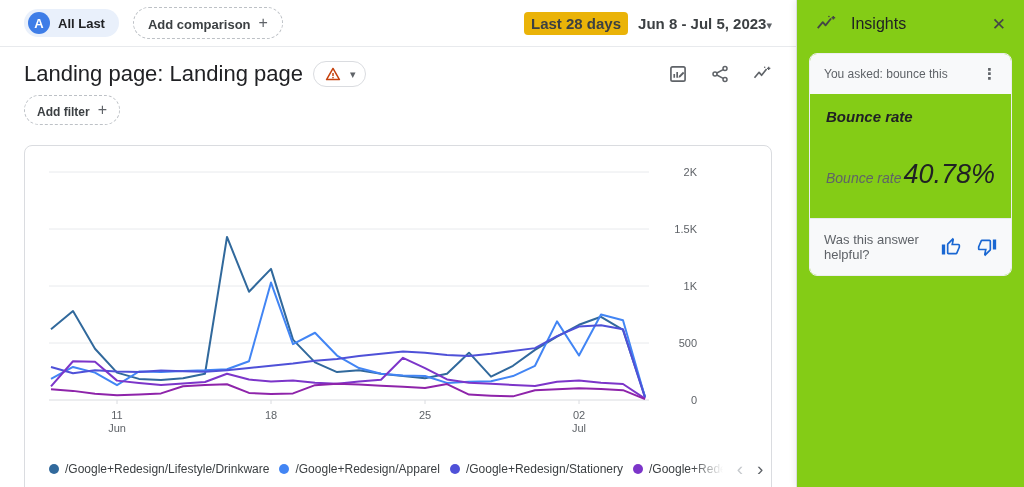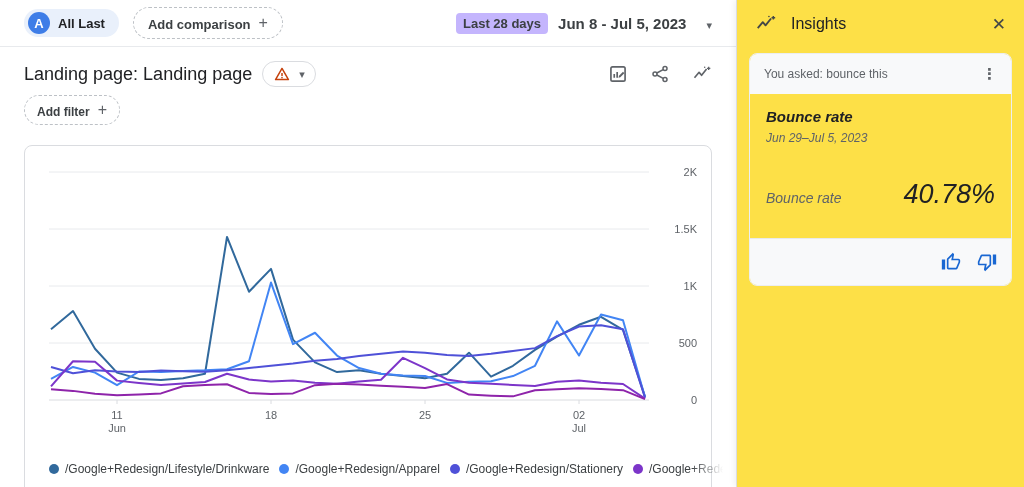--- a/index.html
+++ b/index.html
@@ -11,27 +11,27 @@
   .main { flex:1; min-width:0; }
   .topbar { display:flex; align-items:center; height:46px; padding:0 24px; }
   .all-users { display:flex; align-items:center; gap:8px; background:#e9f0fb;
     border-radius:16px; padding:3px 14px 3px 4px; font-size:13px; font-weight:bold; color:#202124; }
   .avatar { width:22px; height:22px; border-radius:50%; background:#3e7de7; color:#fff;
     font-size:13px; font-weight:bold; display:flex; align-items:center; justify-content:center; }
   .chip-dashed { display:inline-flex; align-items:flex-end; gap:8px; border:1px dashed #bdc1c6;
     border-radius:17px; padding:6px 14px; font-size:13px; font-weight:bold; color:#3c4043; margin-left:14px; background:#fff; cursor:pointer; }
   .chip-dashed .plus { font-weight:normal; font-size:16px; color:#5f6368; }
   .date-area { margin-left:auto; display:flex; align-items:center; gap:10px; }
-  .range-badge { background:#c4b5fd; border-radius:4px; padding:3px 7px; font-size:13px; font-weight:bold; color:#3c4043; }
-  .date-text { font-size:15px; font-weight:bold; color:#3c4043; display:flex; align-items:flex-end; gap:20px; cursor:pointer; }
+  .range-badge { background:#eab308; border-radius:4px; padding:3px 7px; font-size:15px; font-weight:bold; color:#3c4043; }
+  .date-text { font-size:15px; font-weight:bold; color:#3c4043; display:flex; align-items:flex-end; gap:0; cursor:pointer; }
   .caret { font-size:11px; color:#5f6368; }
   .hdiv { border-bottom:1px solid #e8eaed; }
 
   .title-row { display:flex; align-items:center; padding:14px 24px 4px; }
-  .page-title { font-size:18px; font-weight:normal; color:#202124; }
+  .page-title { font-size:22px; font-weight:normal; color:#202124; }
   .warn-pill { display:inline-flex; align-items:center; gap:8px; border:1px solid #dadce0;
     border-radius:16px; padding:3px 10px; margin-left:10px; cursor:pointer; background:#fff; }
   .title-icons { margin-left:auto; display:flex; align-items:center; gap:22px; }
   .title-icons .ic { width:20px; height:20px; cursor:pointer; }
   .filter-row { padding:4px 24px 0;text-decoration:underline; }
 
   
   .chart-card { margin:20px 24px 0; border:1px solid #dadce0; border-radius:8px;
     padding:18px 24px 14px; height:372px; background:#fff; }
   .chart-title { font-size:14px; color:#202124; margin-bottom:6px; }
@@ -39,21 +39,21 @@
   .legend-item { display:flex; align-items:center; gap:6px; white-space:nowrap; }
   .legend-dot { width:10px; height:10px; border-radius:50%; flex:0 0 auto; }
   .legend-item.fade span.lbl { display:inline-block; max-width:78px; overflow:hidden;
     -webkit-mask-image:linear-gradient(to right,#000 55%,transparent 95%);
     mask-image:linear-gradient(to right,#000 55%,transparent 95%); }
   .pager { margin-left:auto; display:flex; align-items:center; gap:14px; font-size:19px; }
   .pager .prev { color:#c6c9cd; }
   .pager .next { color:#5f6368; cursor:pointer; }
 
   
-  .panel { width:288px; border-left:1px solid #dadce0; box-shadow:-2px 0 6px rgba(0,0,0,.06); background:#fde047; }
+  .panel { width:228px; border-left:1px solid #dadce0; box-shadow:-2px 0 6px rgba(0,0,0,.06); background:#84cc16; }
   .panel-head { display:flex; align-items:center; padding:13px 18px 12px; }
   .panel-head .ptitle { font-size:16px; color:#202124; margin-left:14px; }
   .panel-close { margin-left:auto; font-size:17px; color:#444746; cursor:pointer; line-height:1; }
   .insight-card { margin:6px 12px 0; border:1px solid #eceef0; border-radius:8px; overflow:hidden; }
   .icard-head { display:flex; align-items:center; background:#f8f9fa; padding:11px 14px; font-size:12px; color:#5f6368; }
   .icard-menu { margin-left:auto; font-size:15px; color:#5f6368; cursor:pointer; font-weight:bold; }
   .icard-body { padding:14px 16px 10px;font-style:italic; }
   .icard-title { font-size:15px; font-weight:bold; color:#202124; }
   .icard-dates { font-size:12px; color:#5f6368; margin-top:6px; }
   .metric-row { display:flex; align-items:baseline; margin:34px 0 18px; }
@@ -196,27 +196,27 @@
       <span class="panel-close">✕</span>
     </div>
 
     <div class="insight-card">
       <div class="icard-head">
         <span>You asked: bounce this</span>
         <span class="icard-menu">⋮</span>
       </div>
       <div class="icard-body">
         <div class="icard-title">Bounce rate</div>
-        <div class="icard-dates">Jun 29–Jul 5, 2023</div>
         <div class="metric-row">
           <span class="metric-label">Bounce rate</span>
           <span class="metric-value">40.78%</span>
         </div>
       </div>
       <div class="icard-foot">
+        <span>Was this answer helpful?</span>
         <span class="thumbs">
           <svg viewBox="0 0 24 24">
             <path fill="#1967d2" d="M1 21h4V9H1v12zM23 10c0-1.1-.9-2-2-2h-6.31l.95-4.57.03-.32c0-.41-.17-.79-.44-1.06L14.17 1 7.59 7.59C7.22 7.95 7 8.45 7 9v10c0 1.1.9 2 2 2h9c.83 0 1.54-.5 1.84-1.22l3.02-7.05c.09-.23.14-.47.14-.73v-2zm-2 2l-3 7H9V9l4.34-4.34L12.23 10H21v2z"></path>
           </svg>
           <svg viewBox="0 0 24 24">
             <path fill="#1967d2" d="M15 3H6c-.83 0-1.54.5-1.84 1.22l-3.02 7.05c-.09.23-.14.47-.14.73v2c0 1.1.9 2 2 2h6.31l-.95 4.57-.03.32c0 .41.17.79.44 1.06L9.83 23l6.59-6.59c.36-.36.58-.86.58-1.41V5c0-1.1-.9-2-2-2zm0 12l-4.34 4.34L11.77 14H3v-2l3-7h9v10zm8-12h-4v12h4V3z"></path>
           </svg>
         </span>
       </div>
     </div>

